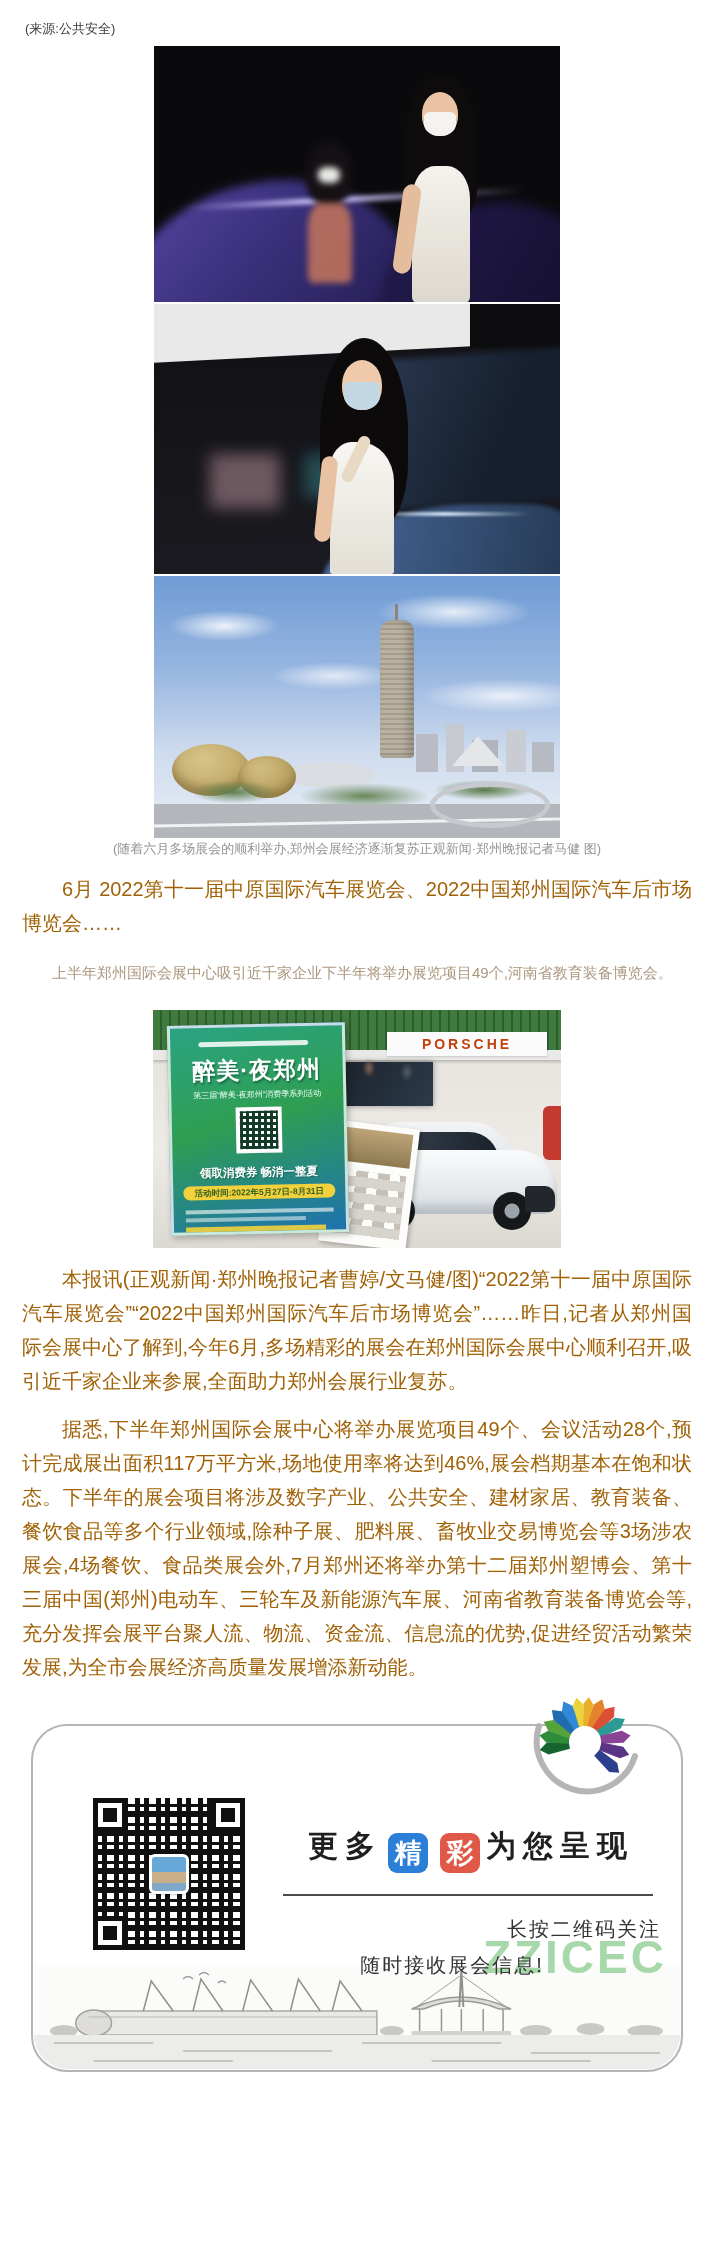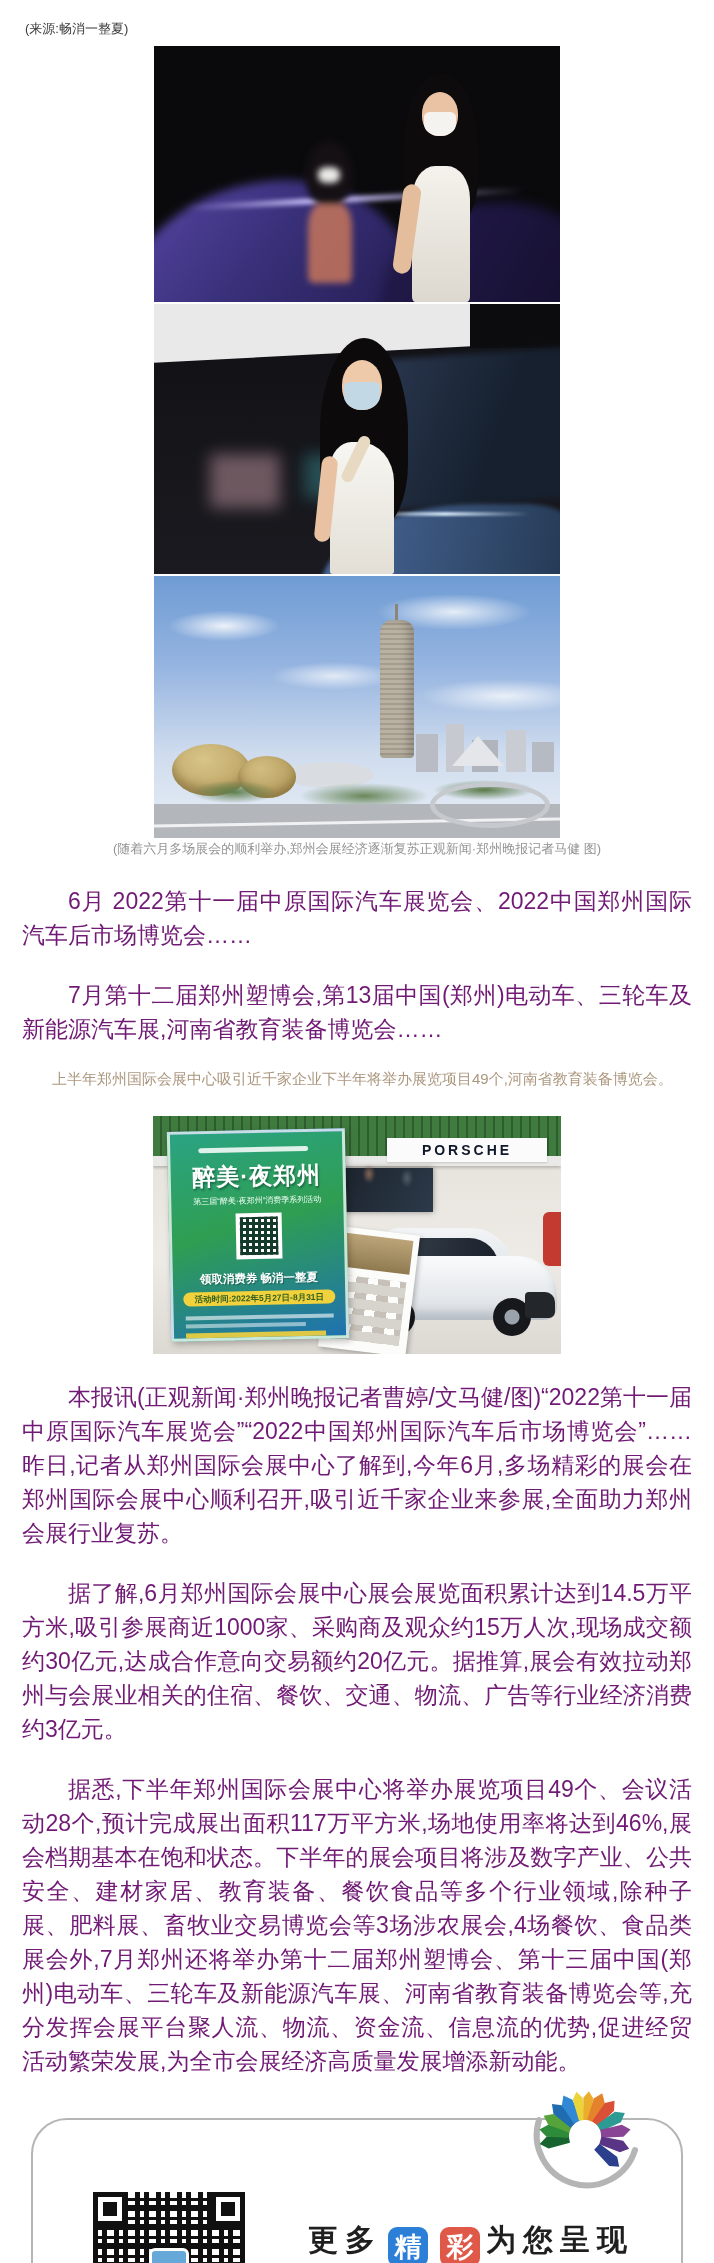--- a/index.html
+++ b/index.html
@@ -94,21 +94,21 @@
   .ph3 .plaza { left:130px; top:186px; width:90px; height:26px; background:#d9dde0; border-radius:50%; opacity:.9; }
   .ph3 .tent { right:56px; top:160px; width:0; height:0; border-left:26px solid transparent; border-right:26px solid transparent; border-bottom:30px solid #e4e6ea; }
   .ph3 .road { left:0; bottom:0; width:406px; height:34px; background:#b3b7bc; }
   .ph3 .road-line { left:0; bottom:14px; width:406px; height:3px; background:rgba(255,255,255,.8); transform:rotate(-1deg); }
   .ph3 .loop { right:10px; bottom:10px; width:120px; height:46px; border:5px solid #c6c9cd; border-radius:50%; background:transparent; }
 
   .caption { text-align:center; font-size:13px; color:#949494; }
 
   
   .article { padding:0 22px; }
-  .para { font-size:23px; line-height:34px; text-indent:2em; text-align:justify; color:#701a75; margin-top:26px; }
+  .para { font-size:20px; line-height:34px; text-indent:2em; text-align:justify; color:#a16207; margin-top:14px; }
   .highlight-line { font-size:15px; line-height:22px; text-indent:2em; color:#ab977e; margin-top:22px; }
 
   
   .event-photo { position:relative; width:408px; height:238px; margin:26px auto 0; overflow:hidden;
     background:linear-gradient(#e4e1db 0%,#eeebe6 60%,#dcd8d2 100%); }
   .event-photo * { position:absolute; }
   .ev-stands { left:0; top:0; width:408px; height:42px;
     background:repeating-linear-gradient(90deg,#3f7a3f 0 7px,#2e5c2e 7px 9px); }
   .ev-beam { left:0; top:40px; width:408px; height:10px; background:#e9e9e7; box-shadow:0 2px 3px rgba(0,0,0,.2); }
   .ev-poster { left:16px; top:14px; width:178px; height:210px; transform:rotate(-1.2deg);
@@ -124,21 +124,21 @@
     background:
       repeating-linear-gradient(0deg,#143a2a 0 3px,transparent 3px 6px),
       repeating-linear-gradient(90deg,#143a2a 0 3px,#fff 3px 6px); }
   .ev-poster .slogan { position:absolute; left:0; top:138px; width:100%; text-align:center; font-size:11.5px; font-weight:bold; color:#ffffff; text-shadow:1px 1px 1px rgba(0,40,30,.4); }
   .ev-poster .timebar { left:10px; top:158px; width:152px; height:14px; background:#f2d23c; border-radius:7px; }
   .ev-poster .timetext { position:absolute; left:0; top:160px; width:100%; text-align:center; font-size:8.5px; color:#2f5e1f; font-weight:bold; }
   .ev-poster .fine1 { left:12px; top:182px; width:148px; height:4px; background:rgba(255,255,255,.6); }
   .ev-poster .fine2 { left:12px; top:190px; width:120px; height:4px; background:rgba(255,255,255,.5); }
   .ev-poster .fine3 { left:12px; top:199px; width:140px; height:5px; background:rgba(242,210,60,.9); }
   .ev-sign { right:14px; top:22px; width:160px; height:24px; background:#fbfbfb; text-align:center;
-    font-size:14px; font-weight:bold; color:#0f172a; letter-spacing:3px; line-height:24px; box-shadow:0 1px 2px rgba(0,0,0,.15); }
+    font-size:14px; font-weight:bold; color:#c2410c; letter-spacing:3px; line-height:24px; box-shadow:0 1px 2px rgba(0,0,0,.15); }
   .ev-screen { right:128px; top:52px; width:92px; height:44px; background:linear-gradient(120deg,#1c232c,#2c3a4a); box-shadow:0 0 6px rgba(0,0,0,.4); }
   .ev-car { right:4px; bottom:18px; width:210px; height:118px; }
   .ev-car .body { left:0; bottom:16px; width:210px; height:64px; background:linear-gradient(#fafbfc,#d8dde2); border-radius:26px 40px 14px 14px; box-shadow:inset 0 -8px 10px rgba(120,130,140,.35); }
   .ev-car .cabin { left:26px; bottom:66px; width:140px; height:42px; background:linear-gradient(#f2f4f6,#e2e6ea); border-radius:30px 46px 0 0; }
   .ev-car .glass { left:40px; bottom:68px; width:112px; height:30px; background:linear-gradient(100deg,#39424e,#19202a); border-radius:22px 40px 0 0; }
   .ev-car .wheel1 { left:30px; bottom:0; width:38px; height:38px; background:radial-gradient(circle,#9aa2ab 0 7px,#16181b 8px); border-radius:50%; }
   .ev-car .wheel2 { left:146px; bottom:0; width:38px; height:38px; background:radial-gradient(circle,#9aa2ab 0 7px,#16181b 8px); border-radius:50%; }
   .ev-car .grille { right:2px; bottom:18px; width:30px; height:26px; background:#23262b; border-radius:4px 10px 6px 4px; }
   .ev-redcar { right:0; top:96px; width:18px; height:54px; background:#c23a30; border-radius:6px 0 0 6px; }
   .ev-people { right:120px; top:44px; width:120px; height:40px;
@@ -177,21 +177,21 @@
   .follow2 { position:absolute; left:210px; right:20px; top:226px; text-align:center; font-size:20px; color:#333333; letter-spacing:2px; z-index:2; }
   .watermark { position:absolute; right:14px; top:204px; font-size:46px; font-weight:bold; color:#98d29c;
     letter-spacing:3px; z-index:1; font-family:"Liberation Sans","DejaVu Sans",sans-serif; opacity:.85; }
   .sketch-wrap { position:absolute; left:1px; right:1px; bottom:1px; height:104px; border-radius:0 0 34px 34px; overflow:hidden; }
 </style>
 </head>
 <body>
 
 <div class="page">
 
-  <div class="source-line">(来源:畅消一整夏)</div>
+  <div class="source-line">(来源:公共安全)</div>
 
   <div class="photo-stack">
 
     <div class="photo ph1">
       <span class="bokeh"></span>
       <span class="car-l"></span>
       <span class="car-r"></span>
       <span class="streak"></span>
       <span class="person-b">
         <span class="hair"></span>
@@ -238,21 +238,20 @@
       <span class="road"></span>
       <span class="road-line"></span>
       <span class="loop"></span>
     </div>
   </div>
 
   <div class="caption">(随着六月多场展会的顺利举办,郑州会展经济逐渐复苏正观新闻·郑州晚报记者马健 图)</div>
 
   <div class="article">
     <p class="para">6月 2022第十一届中原国际汽车展览会、2022中国郑州国际汽车后市场博览会……</p>
-    <p class="para">7月第十二届郑州塑博会,第13届中国(郑州)电动车、三轮车及新能源汽车展,河南省教育装备博览会……</p>
     <p class="highlight-line">上半年郑州国际会展中心吸引近千家企业下半年将举办展览项目49个,河南省教育装备博览会。</p>
   </div>
 
   <div class="event-photo">
     <span class="ev-stands"></span>
     <span class="ev-beam"></span>
     <span class="ev-sign">PORSCHE</span>
     <span class="ev-screen"></span>
     <span class="ev-people"></span>
     <span class="ev-redcar"></span>
@@ -279,21 +278,20 @@
       <span class="timebar"></span>
       <span class="timetext">活动时间:2022年5月27日-8月31日</span>
       <span class="fine1"></span>
       <span class="fine2"></span>
       <span class="fine3"></span>
     </span>
   </div>
 
   <div class="article">
     <p class="para">本报讯(正观新闻·郑州晚报记者曹婷/文马健/图)“2022第十一届中原国际汽车展览会”“2022中国郑州国际汽车后市场博览会”……昨日,记者从郑州国际会展中心了解到,今年6月,多场精彩的展会在郑州国际会展中心顺利召开,吸引近千家企业来参展,全面助力郑州会展行业复苏。</p>
-    <p class="para">据了解,6月郑州国际会展中心展会展览面积累计达到14.5万平方米,吸引参展商近1000家、采购商及观众约15万人次,现场成交额约30亿元,达成合作意向交易额约20亿元。据推算,展会有效拉动郑州与会展业相关的住宿、餐饮、交通、物流、广告等行业经济消费约3亿元。</p>
     <p class="para">据悉,下半年郑州国际会展中心将举办展览项目49个、会议活动28个,预计完成展出面积117万平方米,场地使用率将达到46%,展会档期基本在饱和状态。下半年的展会项目将涉及数字产业、公共安全、建材家居、教育装备、餐饮食品等多个行业领域,除种子展、肥料展、畜牧业交易博览会等3场涉农展会,4场餐饮、食品类展会外,7月郑州还将举办第十二届郑州塑博会、第十三届中国(郑州)电动车、三轮车及新能源汽车展、河南省教育装备博览会等,充分发挥会展平台聚人流、物流、资金流、信息流的优势,促进经贸活动繁荣发展,为全市会展经济高质量发展增添新动能。</p>
   </div>
 
   <div class="footer-card">
 
     <svg class="pinwheel" viewBox="0 0 124 112">
       <path d="M 16 34 A 47 47 0 1 0 112 64" fill="none" stroke="#b5b5b5" stroke-width="6" stroke-linecap="round"></path>
       <g transform="translate(62,50)">
         <g transform="rotate(-100)">
             <path d="M -4 -16 L 4 -16 L 6 -38 L 0 -46 L -6 -38 Z" fill="#17642f"></path>

